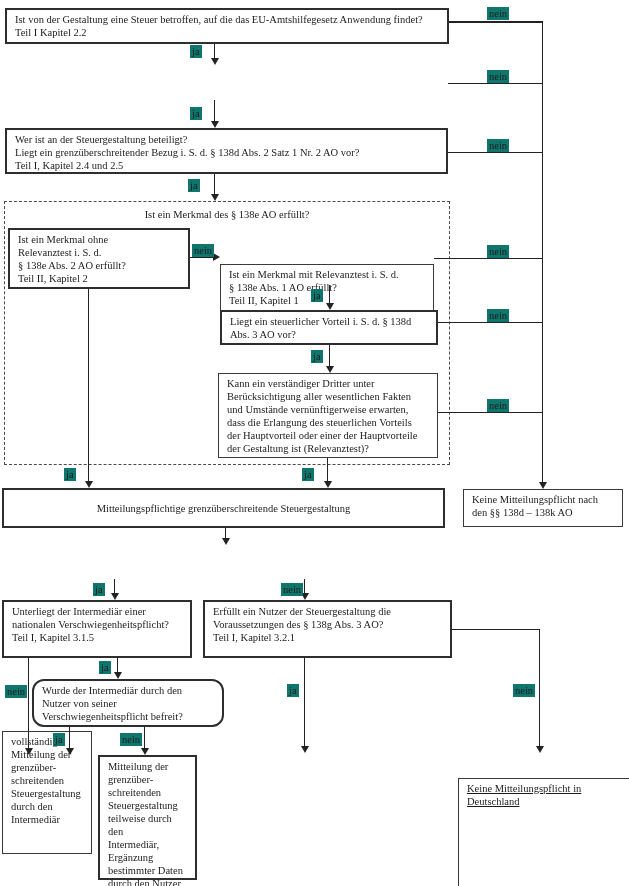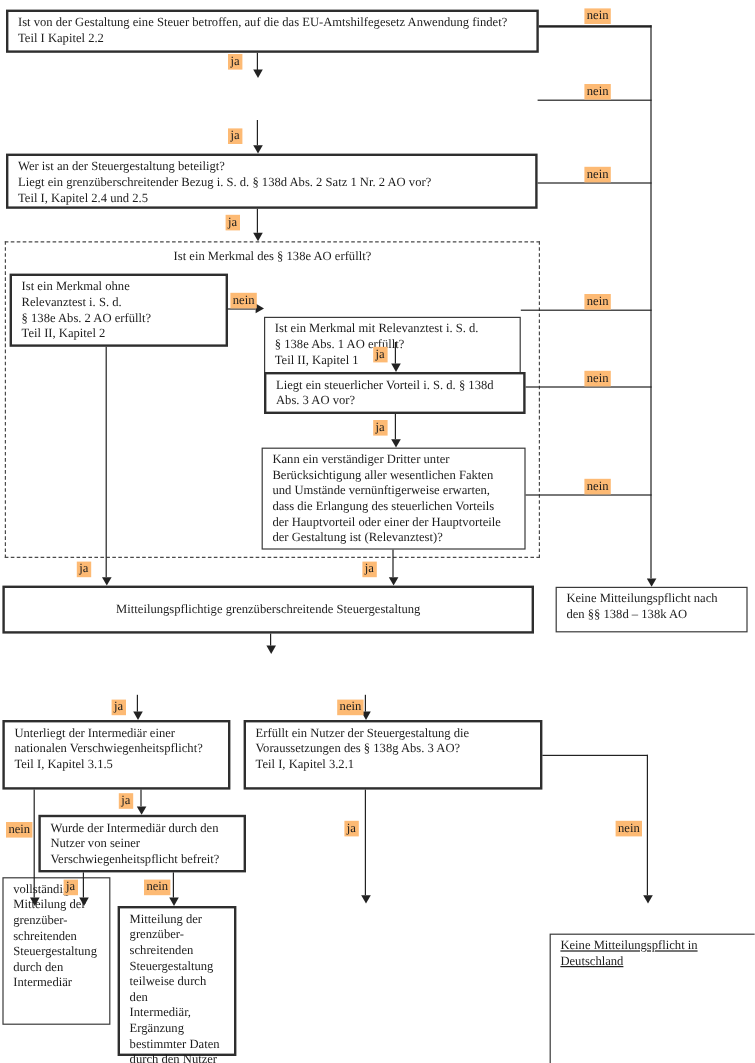--- a/index.html
+++ b/index.html
@@ -12,21 +12,21 @@
     position:absolute;box-sizing:border-box;background:#fff;
     border:1px solid #3a3a3a;padding:3px 8px;white-space:pre-line;
   }
   .b2{border-width:2px;border-color:#2e2e2e;}
   .center{display:flex;align-items:center;justify-content:center;text-align:center;padding:2px 6px;}
   .group{
     position:absolute;box-sizing:border-box;border:1.5px dashed #4a4a4a;background:transparent;
   }
   .gtitle{position:absolute;text-align:center;white-space:nowrap;}
   .ln{position:absolute;background:#222;}
-  .lbl{position:absolute;white-space:nowrap;background:#fdba74;padding:0 2px;}
+  .lbl{position:absolute;white-space:nowrap;background:#0f766e;padding:0 2px;}
   .ah-down{
     position:absolute;width:0;height:0;
     border-left:4px solid transparent;border-right:4px solid transparent;
     border-top:7px solid #222;
   }
   .ah-right{
     position:absolute;width:0;height:0;
     border-top:4px solid transparent;border-bottom:4px solid transparent;
     border-left:7px solid #222;
   }
@@ -38,21 +38,21 @@
   #ttl-merkmal{left:4px;top:208px;width:446px;text-align:center;}
   #bx-ohne{left:8px;top:228px;width:182px;height:61px;}
   #bx-mit{left:220px;top:229px;width:214px;height:56px;margin-top:35px;}
   #bx-vorteil{left:220px;top:310px;width:218px;height:35px;}
   #bx-relevanz{left:218px;top:373px;width:220px;height:85px;}
   #bx-pflichtig{left:2px;top:488px;width:443px;height:40px;}
   #bx-keine138{left:463px;top:489px;width:160px;height:38px;}
   #bx-intermediaer{left:2px;top:545px;width:452px;height:34px;}
   #bx-unterliegt{left:2px;top:600px;width:190px;height:58px;}
   #bx-erfuellt{left:203px;top:600px;width:249px;height:58px;}
-  #bx-befreit{left:32px;top:679px;width:173px;height:48px;}
+  #bx-befreit{left:32px;top:679px;width:192px;height:48px;border-radius:12px;}
   #bx-r1{left:2px;top:731px;width:90px;height:123px;}
   #bx-r2{left:98px;top:755px;width:99px;height:125px;}
   #bx-r3{left:205px;top:753px;width:247px;height:127px;}
   #bx-r4{left:458px;top:778px;width:184px;height:127px;text-decoration:underline;}
 </style>
 </head>
 <body>
 
 <div id="canvas">
 

